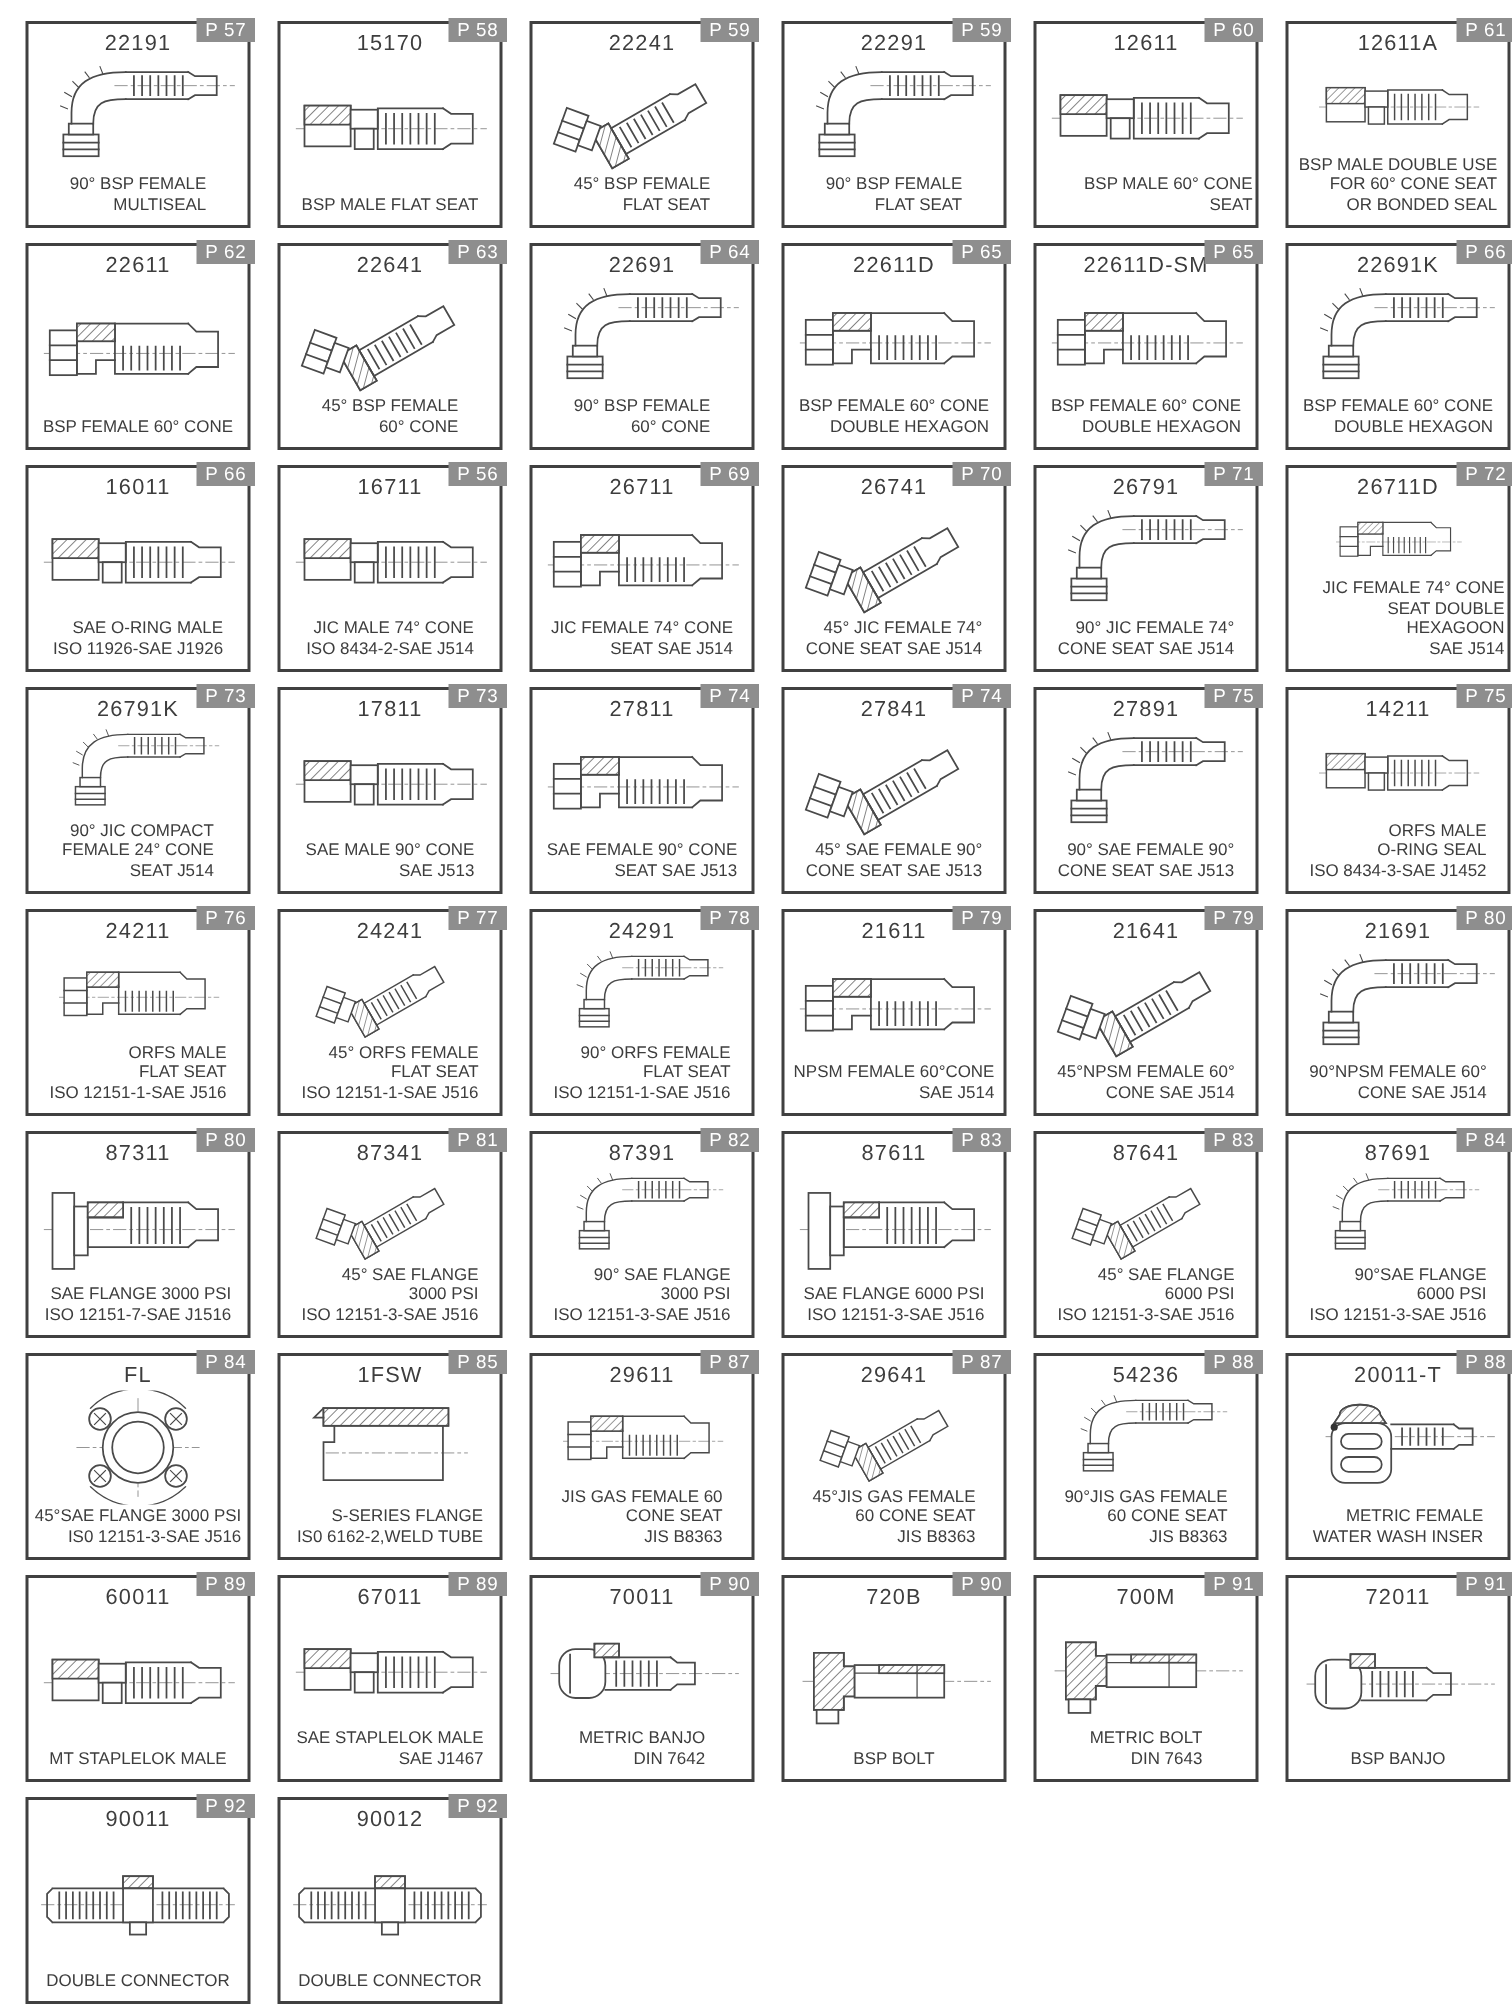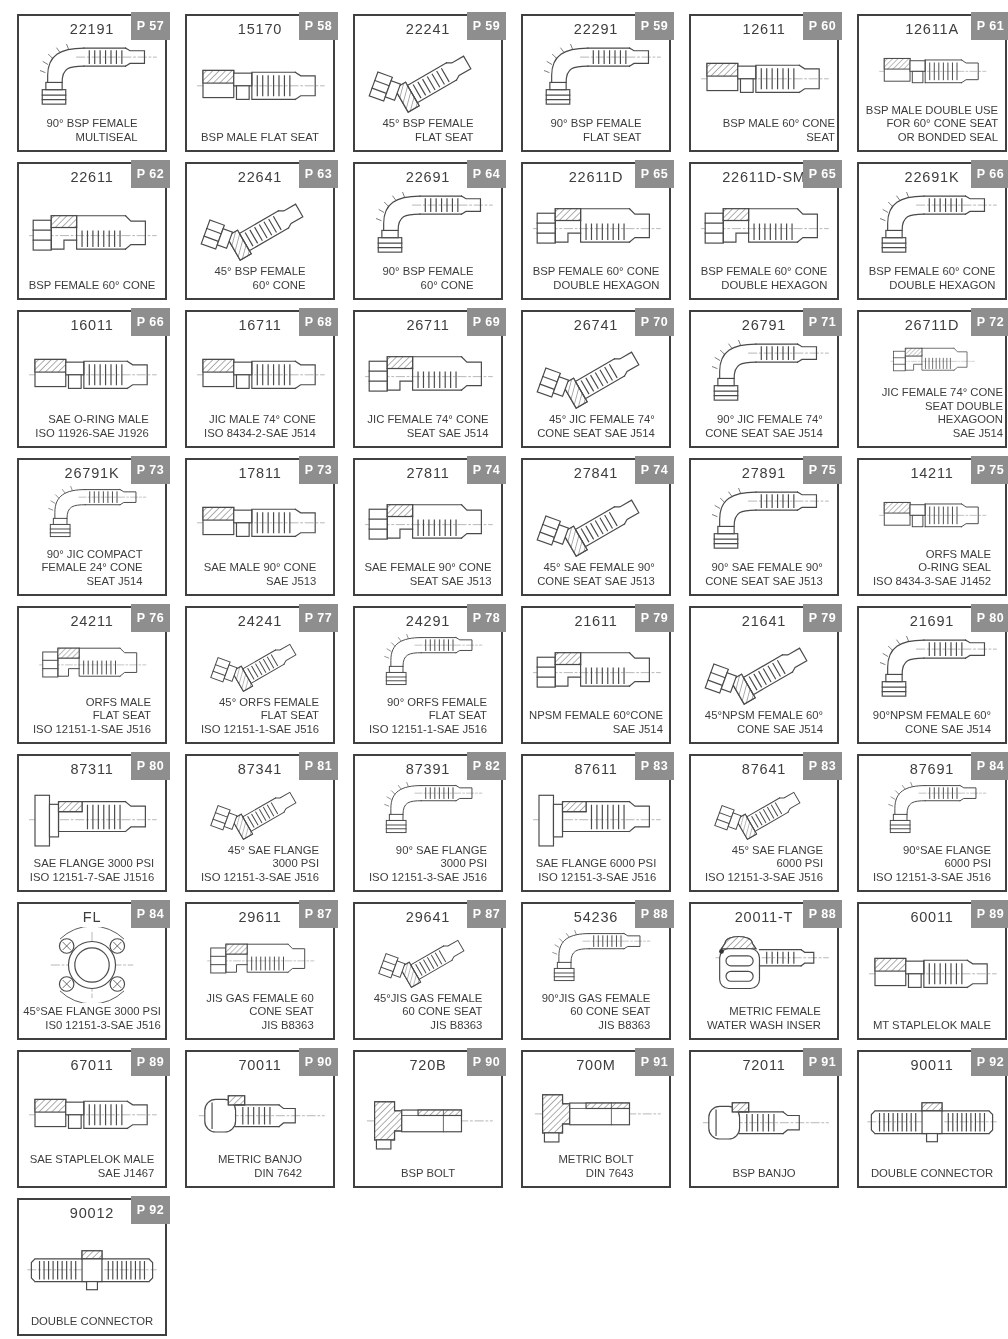--- a/index.html
+++ b/index.html
@@ -18,23 +18,23 @@
   }
   .cell{
     position:relative;height:138px;
     border:2px solid var(--border,#404040);
     background:#fff;
     display:flex;flex-direction:column;align-items:center;
   }
   .code{margin-top:5px;font-size:14.5px;letter-spacing:.8px;flex:0 0 auto}
   .badge{
     position:absolute;top:-4px;right:-5px;
-    width:39px;height:28px;
+    width:39px;height:16px;
     background:var(--badge,#8e8e8e);color:#fff;
-    font-weight:bold;font-size:12.5px;letter-spacing:.5px;
+    font-weight:normal;font-size:12.5px;letter-spacing:.5px;
     display:flex;align-items:center;justify-content:center;
   }
   .fitting{
     flex:1 1 auto;min-height:0;align-self:stretch;
     display:flex;align-items:center;justify-content:center;
     padding:1px 2px;
   }
   .fitting svg{width:146px;height:100%;max-height:76px}
   .fitting svg .d{stroke:#4a4a4a;fill:none;stroke-width:1.3;stroke-linecap:square}
   .fitting svg .w{fill:#ffffff}
@@ -345,21 +345,21 @@
           </g>
         </svg>
       </div>
     <div class="desc">SAE O-RING MALE
 ISO 11926-SAE J1926</div>
   </div>
 
 
   <div class="cell">
     <div class="code">16711</div>
-    <div class="badge">P 68</div>
+    <div class="badge">P 56</div>
     <div class="fitting">
         <svg viewBox="0 0 150 84">
           <g class="d">
             <path class="cl" d="M6 44H146"></path>
             <rect class="w" x="12" y="27" width="34" height="30"></rect>
             <rect class="h" x="12" y="27" width="34" height="14"></rect>
             <rect class="w" x="46" y="30" width="20" height="14"></rect>
             <rect class="w" x="49" y="44" width="14" height="15"></rect>
             <path d="M66 29H114M66 59H114M66 29V59"></path>
             <path d="M72 33V55M78 33V55M84 33V55M90 33V55M96 33V55M102 33V55M108 33V55"></path>
@@ -904,20 +904,37 @@
             <circle class="w" cx="75" cy="42" r="26"></circle>
             <circle cx="75" cy="42" r="19"></circle>
             <path d="M40 13A50 50 0 0 1 110 13M40 71A50 50 0 0 0 110 71" stroke-width="1"></path>
           </g>
         </svg>
       </div>
     <div class="desc">45°SAE FLANGE 3000 PSI
 IS0 12151-3-SAE J516</div>
   </div>
 
+  <div class="cell">
+    <div class="code">1FSW</div>
+    <div class="badge">P 85</div>
+    <div class="fitting">
+        <svg viewBox="0 0 150 84">
+          <g class="d">
+            <path class="cl" d="M28 46H132"></path>
+            <rect class="w" x="26" y="13" width="92" height="13"></rect>
+            <rect class="h" x="26" y="13" width="92" height="13"></rect>
+            <path d="M26 13L19 20H26"></path>
+            <path d="M34 26V38H26V66H114V26"></path>
+          </g>
+        </svg>
+      </div>
+    <div class="desc">S-SERIES FLANGE
+IS0 6162-2,WELD TUBE</div>
+  </div>
 
 
   <div class="cell">
     <div class="code">29611</div>
     <div class="badge">P 87</div>
     <div class="fitting">
         <svg viewBox="0 0 150 84">
           <g class="d">
             <path class="cl" d="M6 46H146"></path>
             <rect class="w" x="10" y="29" width="20" height="33"></rect>

